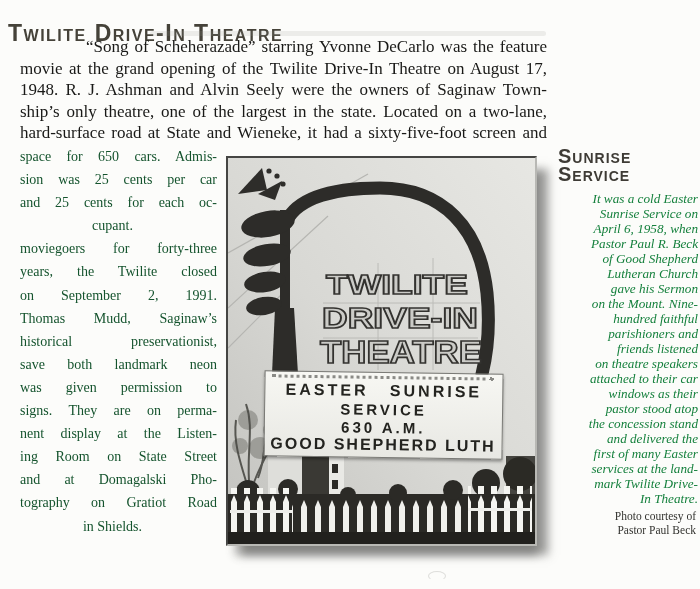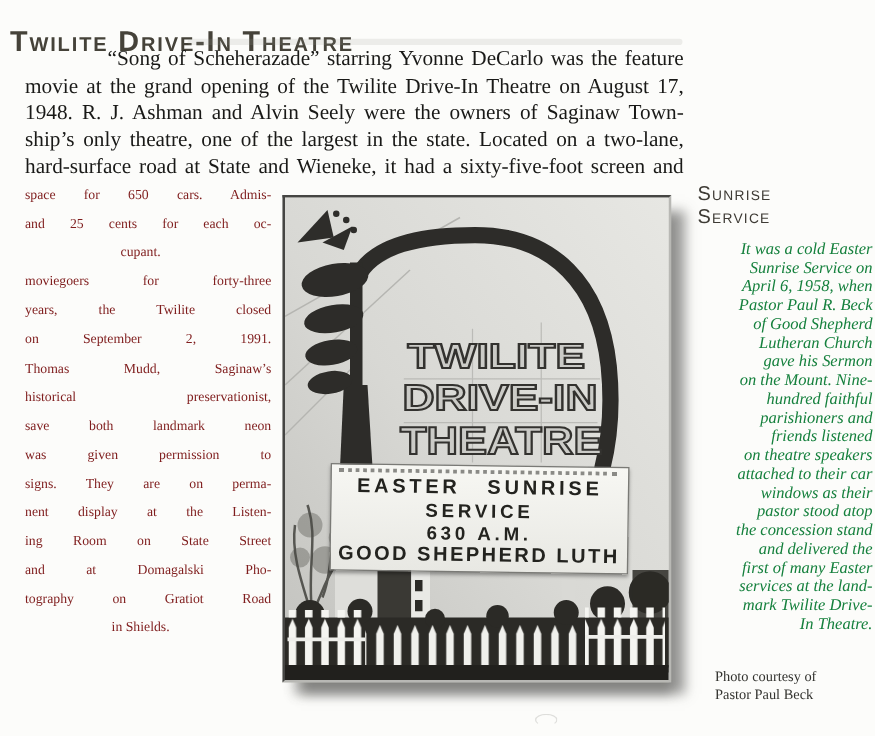--- a/index.html
+++ b/index.html
@@ -15,21 +15,21 @@
 
   
   #intro{position:absolute;left:8px;top:36px;width:539px;font-size:17px;color:#191917;}
   #intro .ln{line-height:21.5px;height:21.5px;overflow:hidden;}
   .jline{text-align:justify;text-align-last:justify;margin-left:12px;}
   .indent1{padding-left:66px;}
   .indent2{padding-left:55px;}
   .leftline{text-align:left;}
 
   
-  #leftcol{position:absolute;left:8px;top:145px;width:209px;font-size:11px;color:#7f1d1d;}
+  #leftcol{position:absolute;left:8px;top:145px;width:209px;font-size:14px;color:#14532d;}
   #leftcol .ln{line-height:23.1px;height:23.1px;overflow:hidden;text-align:center;}
 
   
   #photo{position:absolute;left:226px;top:156px;width:307px;height:386px;
     border:2px solid #48484433;border-top-color:#454543;border-left-color:#454543;
     box-shadow:13px 11px 9px -2px rgba(75,75,72,.55),4px 14px 8px -4px rgba(75,75,72,.3);
     background:#d5d5d1;}
   #photo svg{position:absolute;left:0;top:0;}
   .marquee{position:absolute;left:36px;top:214px;width:237px;height:84px;z-index:3;
     background:linear-gradient(#f7f7f3,#e8e8e3);border:1px solid #7a7a76;
@@ -37,25 +37,25 @@
     font-family:"Liberation Sans",sans-serif;font-weight:700;color:#23231f;text-align:center;}
   .marquee-dots{position:absolute;left:6px;top:3px;width:222px;height:0;border-top:3px dotted #8a8a86;}
   .mq1{position:absolute;left:0;top:9px;width:100%;font-size:16px;letter-spacing:3px;word-spacing:14px;}
   .mq2{position:absolute;left:0;top:28px;width:100%;font-size:15px;letter-spacing:3px;}
   .mq3{position:absolute;left:0;top:46px;width:100%;font-size:15px;letter-spacing:3px;}
   .mq4{position:absolute;left:0;top:63px;width:100%;font-size:16px;letter-spacing:2px;}
   #ornament{position:absolute;left:246px;top:176px;z-index:4;}
 
   
   .sb-heading{position:absolute;left:558px;top:147px;width:140px;
-    font-family:"Liberation Sans",sans-serif;font-weight:400;font-size:16px;
+    font-family:"Liberation Sans",sans-serif;font-weight:700;font-size:20px;
     font-variant:small-caps;letter-spacing:1px;line-height:18px;color:#3e3b35;}
   .sb-body{position:absolute;left:558px;top:191px;width:140px;
     font-size:13.2px;font-style:italic;line-height:15px;color:#15803d;white-space:pre-line;text-align:right;}
-  .credit{position:absolute;left:572px;top:535px;width:124px;text-align:left;
+  .credit{position:absolute;left:572px;top:509px;width:124px;text-align:right;
     font-size:11.5px;line-height:14px;color:#33332f;}
 
   .artifact{position:absolute;left:428px;top:571px;width:16px;height:8px;
     border:1px solid #9a9a96;border-radius:50%;opacity:.3;border-bottom-color:transparent;}
 </style>
 </head>
 <body>
 
 <div id="page">
 
@@ -65,20 +65,21 @@
   <div id="intro">
     <div class="ln jline indent1">“Song of Scheherazade” starring Yvonne DeCarlo was the feature</div>
     <div class="ln jline">movie at the grand opening of the Twilite Drive-In Theatre on August 17,</div>
     <div class="ln jline">1948. R. J. Ashman and Alvin Seely were the owners of Saginaw Town-</div>
     <div class="ln jline">ship’s only theatre, one of the largest in the state. Located on a two-lane,</div>
     <div class="ln jline">hard-surface road at State and Wieneke, it had a sixty-five-foot screen and</div>
   </div>
 
   <div id="leftcol">
     <div class="ln jline">space for 650 cars. Admis-</div>
+    <div class="ln jline">sion was 25 cents per car</div>
     <div class="ln jline">and 25 cents for each oc-</div>
     <div class="ln leftline">cupant.</div>
     <div class="ln jline">moviegoers for forty-three</div>
     <div class="ln jline">years, the Twilite closed</div>
     <div class="ln jline">on September 2, 1991.</div>
     <div class="ln jline">Thomas Mudd, Saginaw’s</div>
     <div class="ln jline">historical preservationist,</div>
     <div class="ln jline">save both landmark neon</div>
     <div class="ln jline">was given permission to</div>
     <div class="ln jline">signs. They are on perma-</div>

